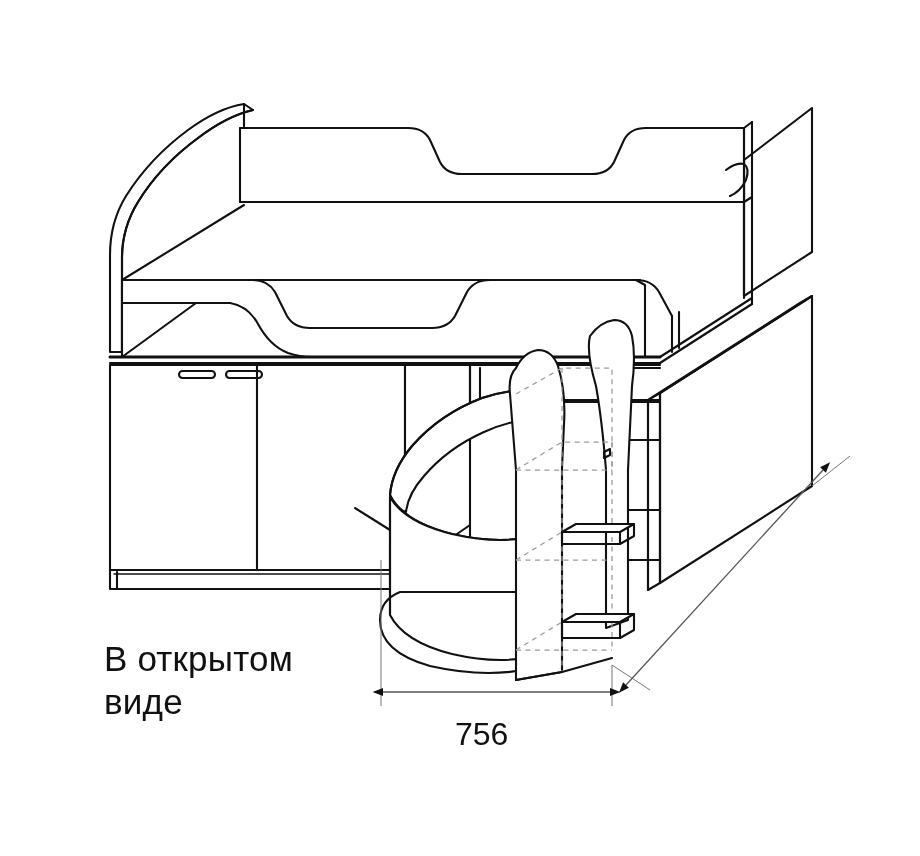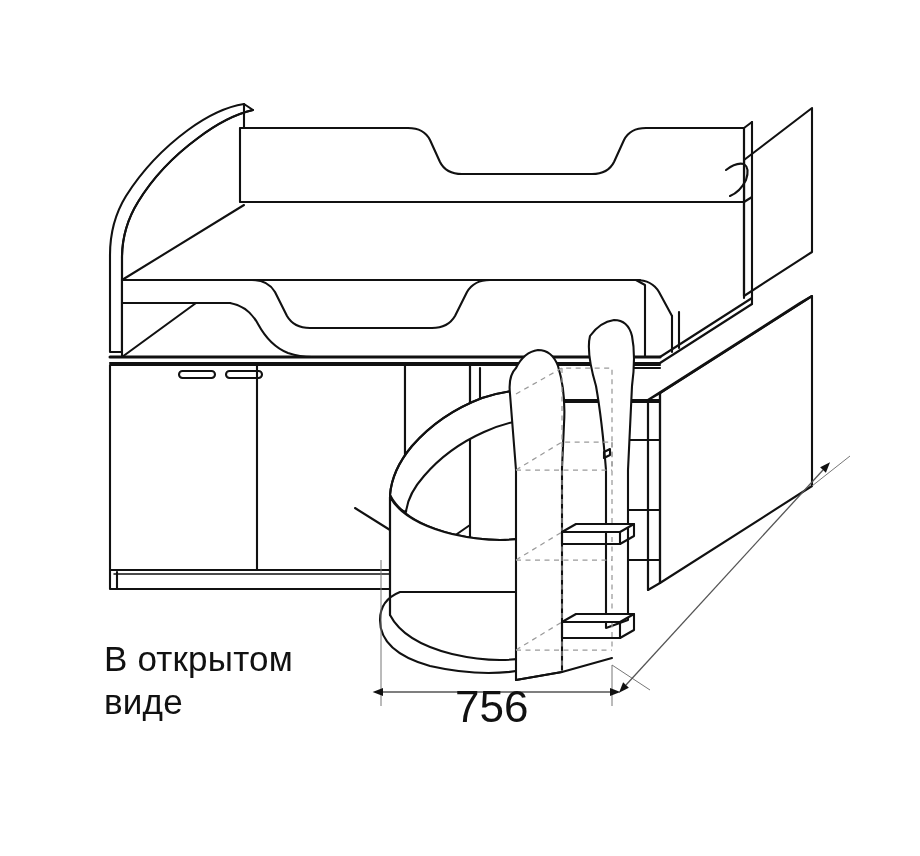--- a/index.html
+++ b/index.html
@@ -37,22 +37,22 @@
     user-select: none;
   }
   #caption {
     left: 104px;
     top: 638px;
     font-size: 35px;
     letter-spacing: 0.2px;
   }
   #dim-width-label {
     left: 455px;
-    top: 680px;
-    font-size: 44px;
+    top: 715px;
+    font-size: 32px;
   }
   #dim-depth-label {
     left: 722px;
     top: 604px;
     font-size: 36px;
   }
 </style>
 </head>
 <body>
 

